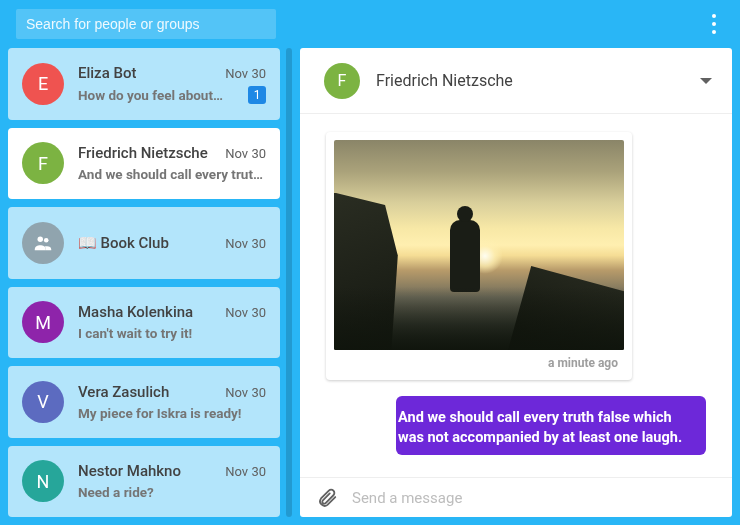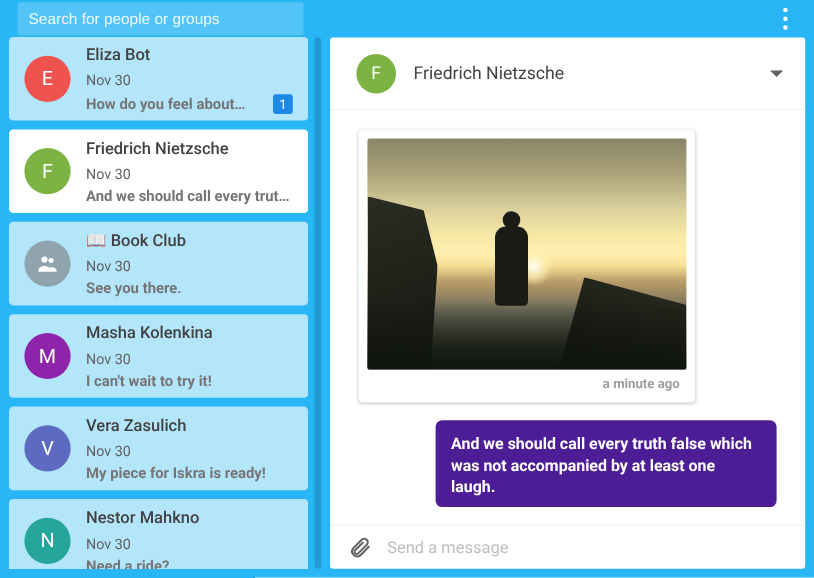--- a/index.html
+++ b/index.html
@@ -2,41 +2,41 @@
 <html><head>
 <meta charset="utf-8">
 <style>
 * { box-sizing: border-box; margin: 0; padding: 0; }
 html, body { width: 740px; height: 525px; overflow: hidden; font-family: -apple-system, BlinkMacSystemFont, "Segoe UI", Roboto, Helvetica, Arial, sans-serif; }
 body { background: #29b6f6; }
 
 .app { display: flex; flex-direction: column; width: 100%; height: 100%; }
 
 
-.header { height: 34px; display: flex; align-items: center; padding: 8px 10px 8px 16px; }
+.header { height: 48px; display: flex; align-items: center; padding: 8px 10px 8px 16px; }
 .search-input { flex: 0 0 260px; height: 30px; background: rgba(255,255,255,0.2); border: none; border-radius: 2px; padding: 0 10px; color: #fff; font-size: 14px; outline: none; }
 .search-input::placeholder { color: rgba(255,255,255,0.9); }
 .header-spacer { flex: 1; }
 .more-btn { width: 32px; height: 32px; display: flex; align-items: center; justify-content: center; cursor: pointer; }
 .dot { width: 4px; height: 4px; border-radius: 50%; background: #fff; margin: 2px 0; }
 .dots { display: flex; flex-direction: column; align-items: center; }
 
 .body { flex: 1; display: flex; padding: 0 8px 8px 8px; gap: 8px; min-height: 0; }
 
 
 .sidebar { width: 284px; display: flex; min-height: 0; }
 .conv-list { flex: 1; display: flex; flex-direction: column; gap: 8px; overflow-y: auto; scrollbar-width: none; }
 .conv-list::-webkit-scrollbar { display: none; }
 .conv-item { background: #b3e5fb; border-radius: 4px; padding: 12px 14px; display: flex; align-items: center; gap: 14px; cursor: pointer; height: 76px; }
 .conv-item.active { background: #ffffff; }
 .avatar { width: 42px; height: 42px; border-radius: 50%; display: flex; align-items: center; justify-content: center; color: #fff; font-size: 18px; flex-shrink: 0; }
 .avatar.group { background: #90a4ae; }
 .group-icon { display: flex; }
 .conv-body { flex: 1; min-width: 0; }
-.conv-top { display: flex; align-items: baseline; justify-content: space-between; gap: 8px; flex-direction: column; }
+.conv-top { display: flex; align-items: baseline; justify-content: space-between; gap: 8px; }
 .conv-name { font-size: 15px; color: #424242; font-weight: 500; white-space: nowrap; overflow: hidden; text-overflow: ellipsis; }
 .conv-date { font-size: 13px; color: #616161; flex-shrink: 0; }
 .conv-bottom { display: flex; align-items: center; justify-content: space-between; gap: 8px; margin-top: 4px; }
 .conv-preview { font-size: 13.5px; color: #757575; white-space: nowrap; overflow: hidden; text-overflow: ellipsis; flex: 1; font-weight: bold; }
 .badge { background: #1e88e5; color: #fff; font-size: 12px; border-radius: 3px; min-width: 18px; height: 18px; display: flex; align-items: center; justify-content: center; padding: 0 4px; flex-shrink: 0; }
 
 .side-scroll { width: 6px; margin-left: 6px; background: rgba(0,0,0,0.15); border-radius: 3px; align-self: stretch; }
 
 
 .chat { flex: 1; background: #fff; border-radius: 3px; display: flex; flex-direction: column; min-height: 0; }
@@ -53,21 +53,21 @@
 .msg-card { background: #fff; border-radius: 4px; box-shadow: 0 1px 3px rgba(0,0,0,0.2); align-self: flex-start; width: 306px; padding: 8px; display: flex; flex-direction: column; }
 .photo { width: 100%; height: 210px; border-radius: 2px; overflow: hidden; position: relative; background: linear-gradient(180deg, #8a8568 0%, #aaa27a 15%, #d9cf9b 30%, #f7e8a6 42%, #ffefb0 50%, #f5dd95 55%, #b89b6a 62%, #6d6b5a 75%, #3c4035 88%, #1c1f18 100%); }
 .photo::before { content: ""; position: absolute; top: 55%; left: 52%; width: 36px; height: 36px; background: radial-gradient(circle, rgba(255,255,245,0.95) 0%, rgba(255,240,180,0.7) 40%, rgba(255,220,130,0) 70%); border-radius: 50%; transform: translate(-50%,-50%); }
 .photo::after { content: ""; position: absolute; left: 0; right: 0; bottom: 0; height: 30%; background: linear-gradient(180deg, rgba(20,25,15,0) 0%, rgba(15,20,12,0.9) 100%); }
 .silhouette { position: absolute; left: 40%; top: 38%; width: 30px; height: 72px; background: #1a1d16; border-radius: 10px 10px 4px 4px; }
 .silhouette::before { content: ""; position: absolute; top: -14px; left: 50%; transform: translateX(-50%); width: 16px; height: 16px; background: #1a1d16; border-radius: 50%; }
 .cliff-left { position: absolute; left: 0; top: 25%; width: 22%; height: 75%; background: linear-gradient(160deg, #2a2d22 0%, #141710 100%); clip-path: polygon(0 0, 80% 8%, 100% 40%, 90% 100%, 0 100%); }
 .cliff-right { position: absolute; right: 0; bottom: 0; width: 40%; height: 40%; background: linear-gradient(200deg, #2a2d22 0%, #10130c 100%); clip-path: polygon(20% 0, 100% 30%, 100% 100%, 0 100%); }
 .card-time { text-align: right; font-size: 12px; color: #9e9e9e; padding: 6px 6px 2px 0; }
 
-.bubble { background: #4c1d95; color: #fff; border-radius: 6px; padding: 12px 14px 8px 14px; align-self: flex-end; max-width: 310px; font-size: 14.5px; line-height: 1.35; }
+.bubble { background: #6d28d9; color: #fff; border-radius: 6px; padding: 12px 14px 8px 2px; align-self: flex-end; max-width: 310px; font-size: 14.5px; line-height: 1.35; }
 
 .composer { height: 40px; border-top: 1px solid #eeeeee; display: flex; align-items: center; padding: 0 16px; gap: 14px; }
 .attach-icon { width: 22px; height: 22px; cursor: pointer; display: flex; align-items: center; justify-content: center; }
 .compose-input { flex: 1; border: none; outline: none; font-size: 15px; color: #424242; font-family: inherit; }
 .compose-input::placeholder { color: #bdbdbd; }
 </style>
 </head>
 <body>
 
 <div class="app">
@@ -120,23 +120,20 @@
                   <path d="M3 19c0-3 3-4.5 6-4.5s6 1.5 6 4.5v1H3z"></path>
                   <path d="M15 20v-1c0-1.3-.5-2.4-1.3-3.2 1-.2 2-.3 2.8-.3 2.5 0 4.5 1.2 4.5 3.5v1z"></path>
                 </svg>
               </span>
             </div>
             <div class="conv-body">
               <div class="conv-top">
                 <div class="conv-name">📖 Book Club</div>
                 <div class="conv-date">Nov 30</div>
               </div>
-              <div class="conv-bottom">
-                <div class="conv-preview">See you there.</div>
-              </div>
             </div>
           </div>
           <div class="conv-item">
             <div class="avatar" style="background: rgb(142, 36, 170);">M</div>
             <div class="conv-body">
               <div class="conv-top">
                 <div class="conv-name">Masha Kolenkina</div>
                 <div class="conv-date">Nov 30</div>
               </div>
               <div class="conv-bottom">

